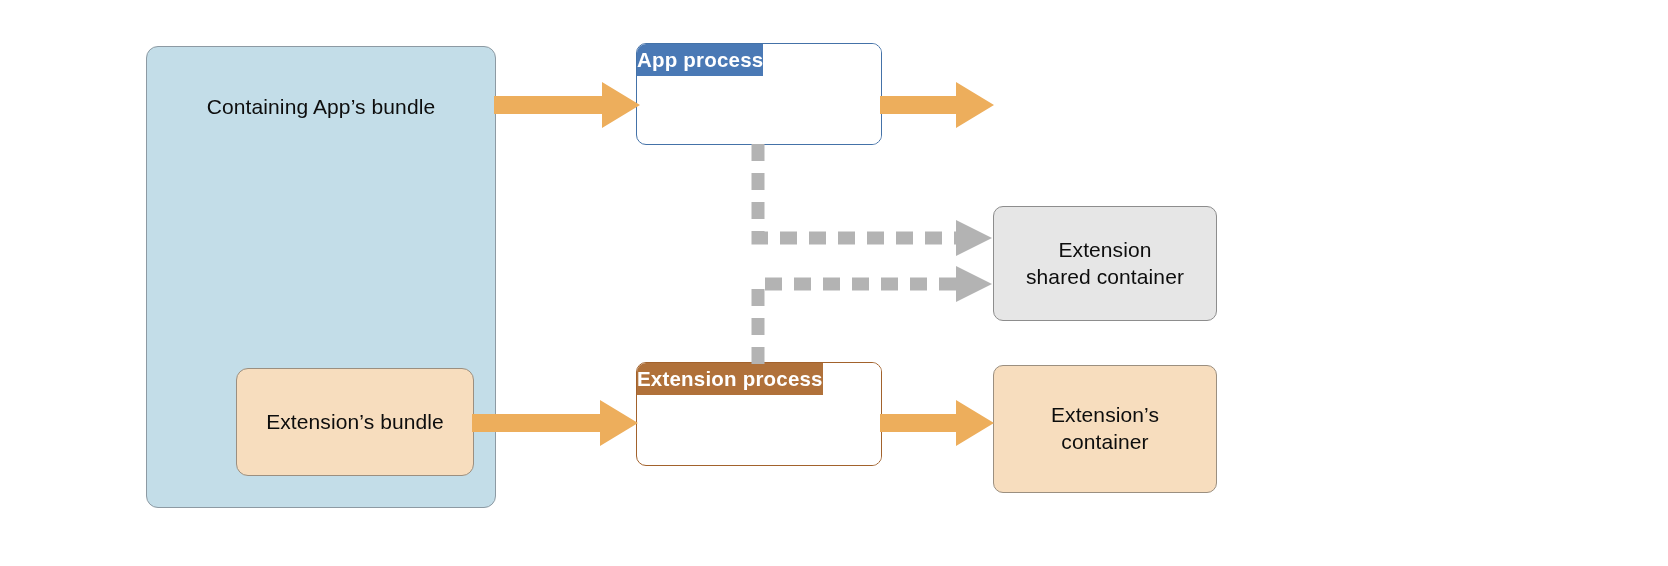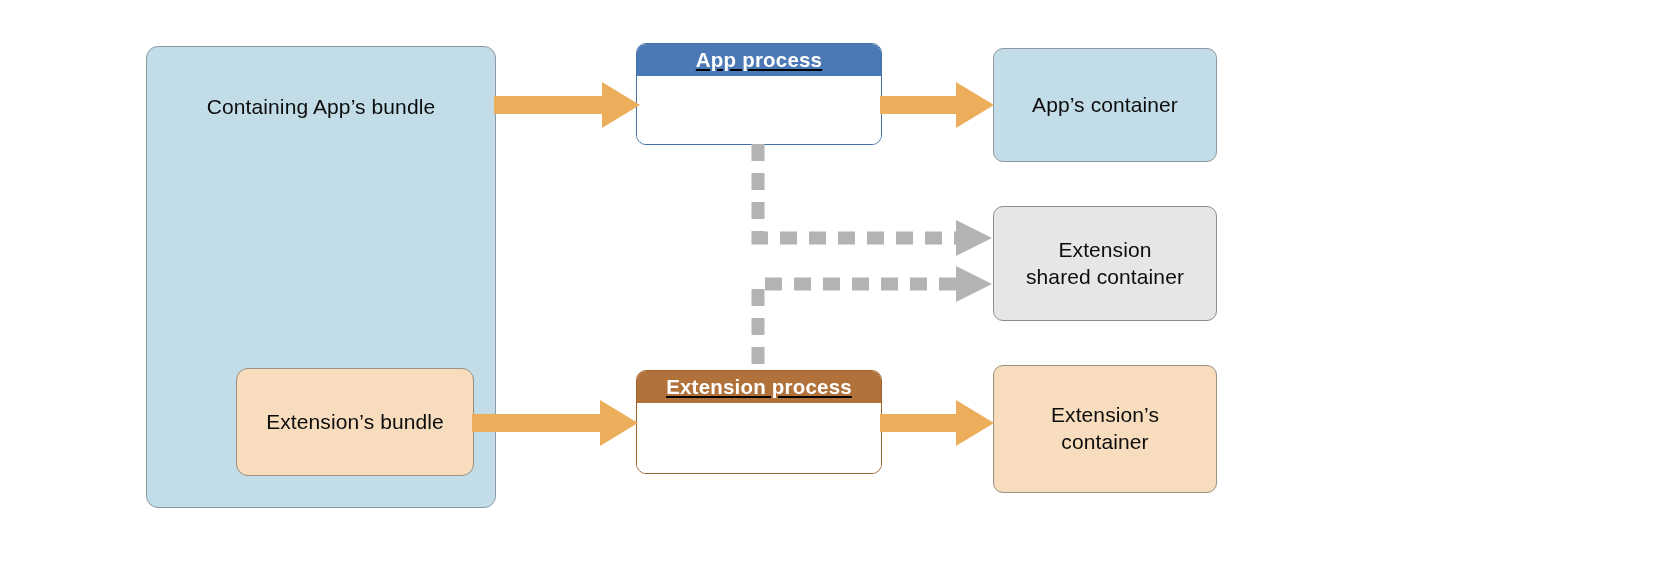--- a/index.html
+++ b/index.html
@@ -88,22 +88,21 @@
     border-radius: 10px;
   }
 
   
   .process {
     position: absolute;
     box-sizing: border-box;
     border-radius: 10px;
     overflow: hidden;
     display: flex;
-    flex-direction: column;
-    text-decoration: underline;
+    flex-direction: row;
   }
   .process-header {
     height: 32px;
     display: flex;
     align-items: center;
     justify-content: center;
     color: #ffffff;
     font-weight: bold;
     font-size: 20.5px;
     letter-spacing: 0.2px;
@@ -123,21 +122,20 @@
   }
   .app-process .process-header { background: #4a79b5; }
   .app-process .process-body { border-top: 0; }
 
   .ext-process {
     left: 636px;
     top: 362px;
     width: 246px;
     height: 104px;
     border: 1px solid #a2622c;
-    margin-top: 8px;
   }
   .ext-process .process-header { background: #b0713a; }
 
   
   .arrow-svg {
     position: absolute;
     overflow: visible;
     pointer-events: none;
   }
 
@@ -162,23 +160,20 @@
   <div class="process app-process">
     <div class="process-header">App process</div>
     <div class="process-body"></div>
   </div>
 
   <div class="process ext-process">
     <div class="process-header">Extension process</div>
     <div class="process-body"></div>
   </div>
 
-  <div class="box app-container">
-    <span class="label">App’s container</span>
-  </div>
 
   <div class="box shared-container">
     <span class="label">Extension
 shared container</span>
   </div>
 
   <div class="box ext-container">
     <span class="label">Extension’s
 container</span>
   </div>

